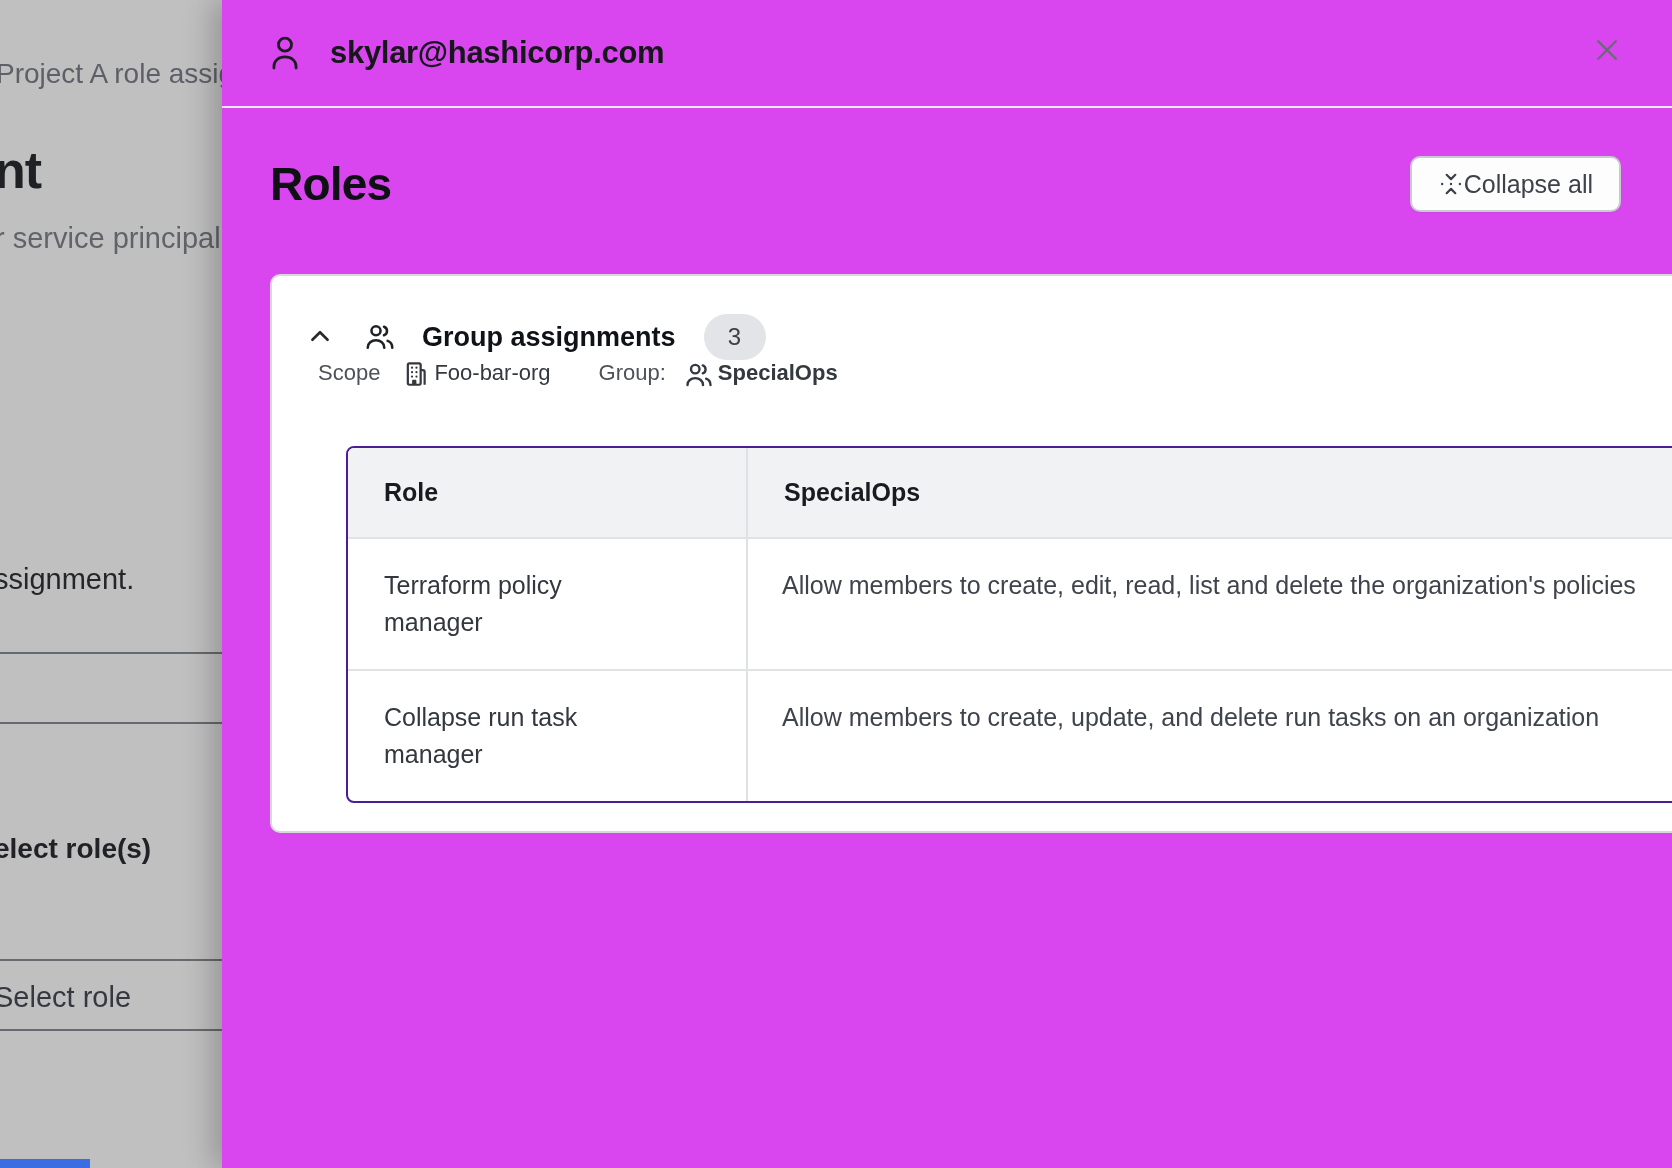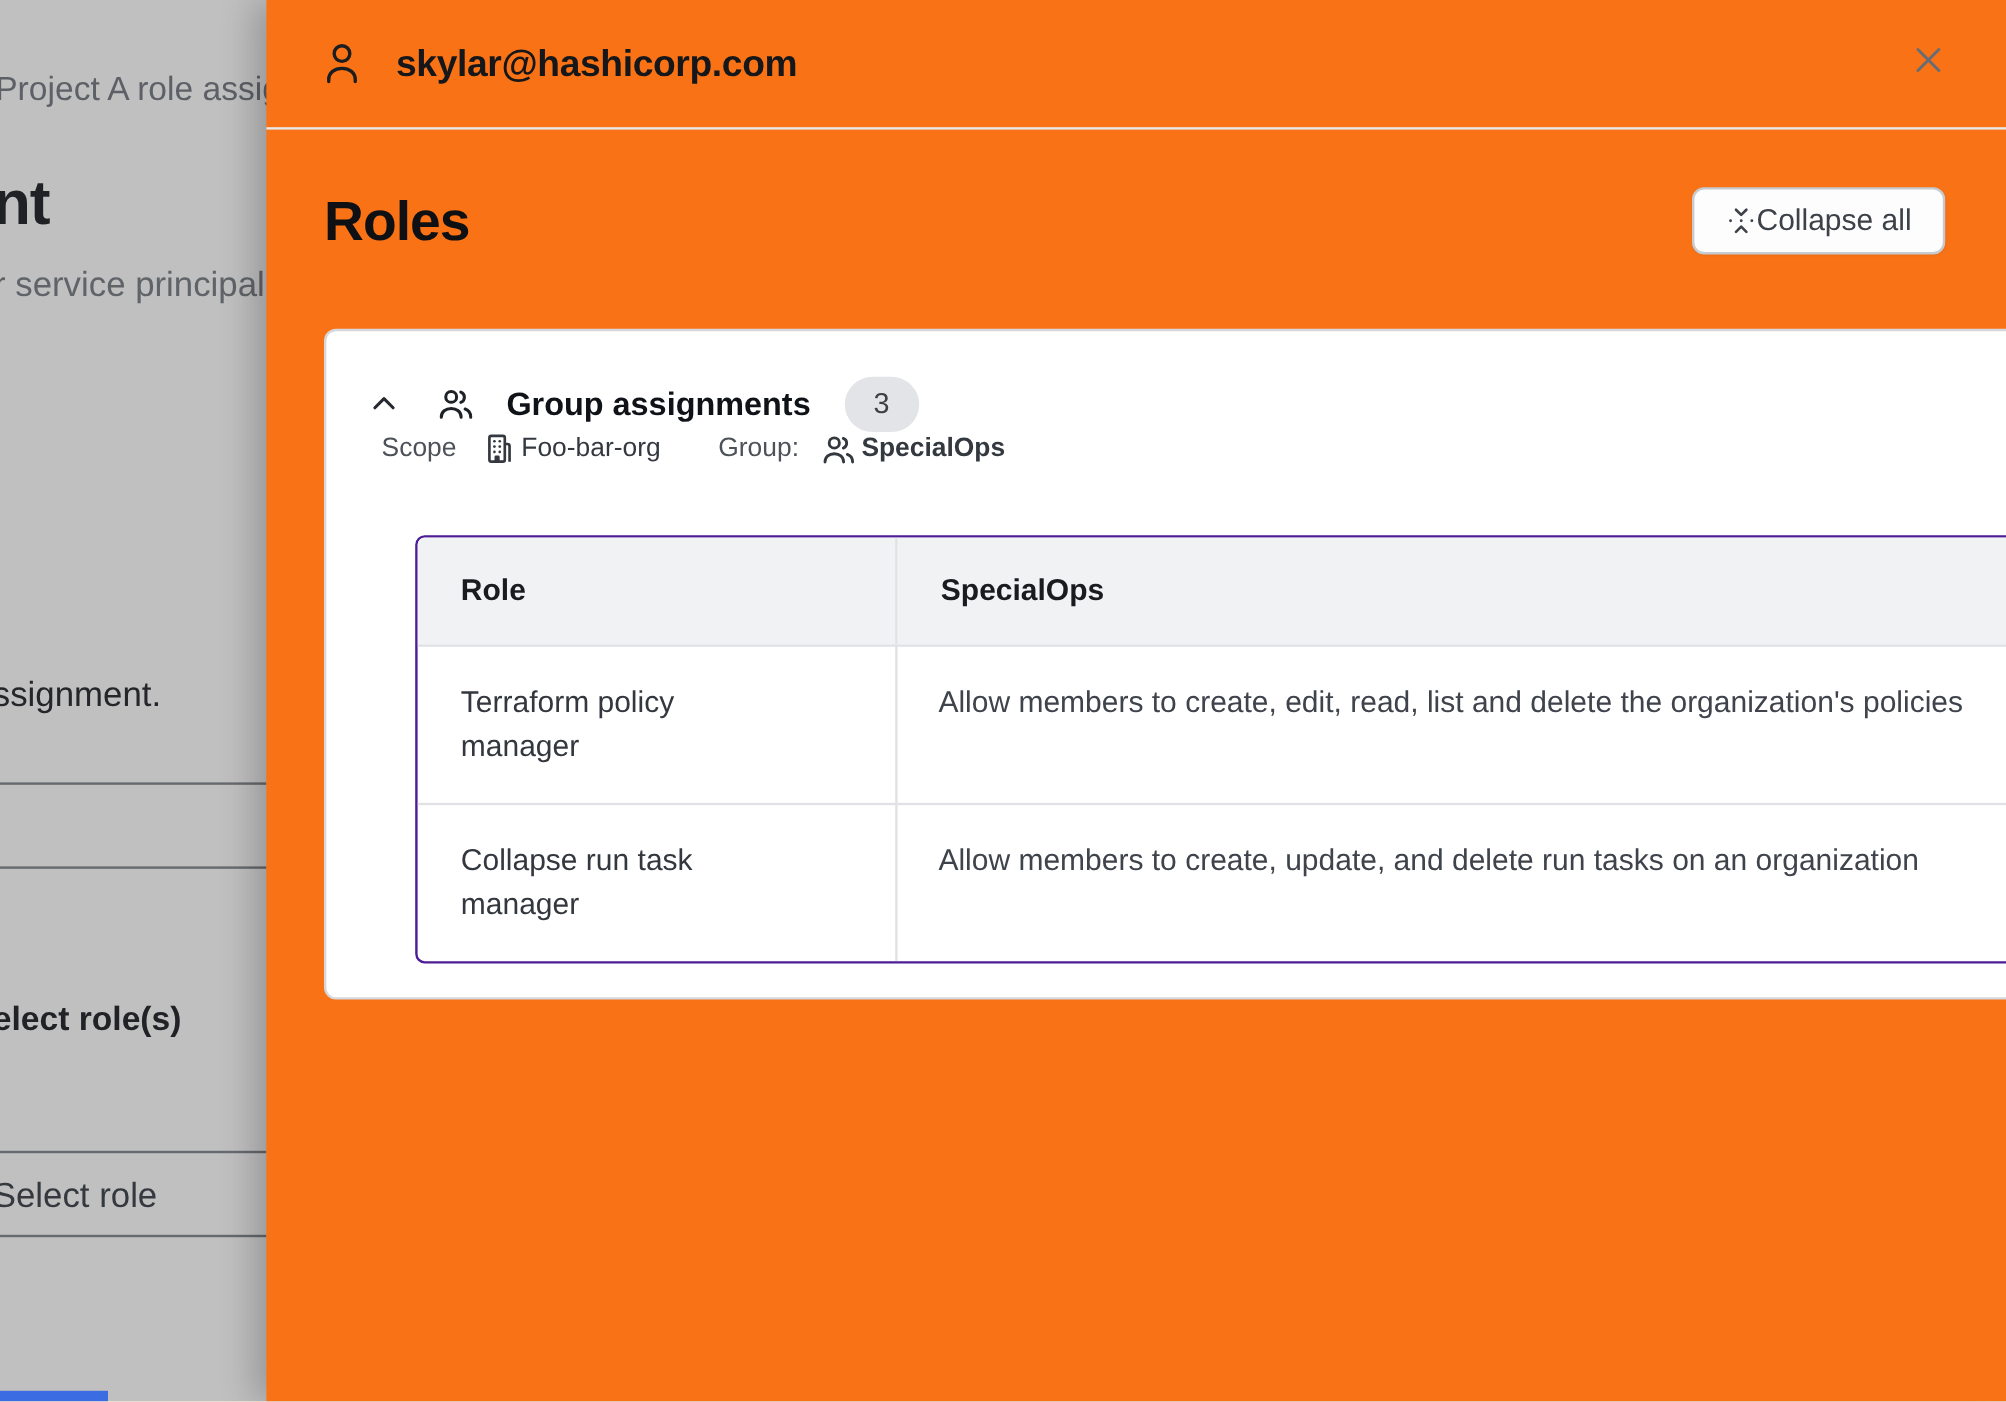--- a/index.html
+++ b/index.html
@@ -16,21 +16,21 @@
   .bd-divider{position:absolute;left:0;width:222px;height:0;border-top:2px solid #66696d;}
   .bd-div1{top:652px;} .bd-div2{top:722px;}
   .bd-label{left:-6px;top:833px;font-size:28px;font-weight:700;color:#202226;}
   .bd-select-top{top:959px;} .bd-select-bottom{top:1029px;}
   .bd-select-value{left:-6px;top:981px;font-size:29px;color:#35383e;}
   .bd-accent{position:absolute;left:0;bottom:0;width:90px;height:9px;background:#3b6ce2;}
   .bd-shadow{position:absolute;top:0;right:0;width:26px;height:100%;
              background:linear-gradient(to right,rgba(0,0,0,0),rgba(0,0,0,0.10));}
 
   
-  .drawer{position:absolute;left:222px;top:0;width:1450px;height:1168px;background:#f97316;
+  .drawer{position:absolute;left:222px;top:0;width:1450px;height:1168px;background:#d946ef;
           box-shadow:-10px 0 28px rgba(0,0,0,0.22);}
   .drawer-header{height:108px;border-bottom:2px solid #e7e9ec;display:flex;align-items:center;
                  padding:0 120px 0 46px;position:relative;box-sizing:border-box;}
   .person-ico{width:34px;height:38px;color:#1b1d21;flex:none;}
   .hdr-email{margin-left:28px;font-size:31px;font-weight:700;color:#15171a;letter-spacing:-0.3px;}
   .close-btn{position:absolute;right:50px;top:36px;width:30px;height:30px;border:none;background:none;
              padding:0;cursor:pointer;color:#686c74;}
   .close-btn svg{width:28px;height:28px;}
 
   .drawer-body{padding:48px 51px 0 48px;box-sizing:border-box;border-radius:26px;}

